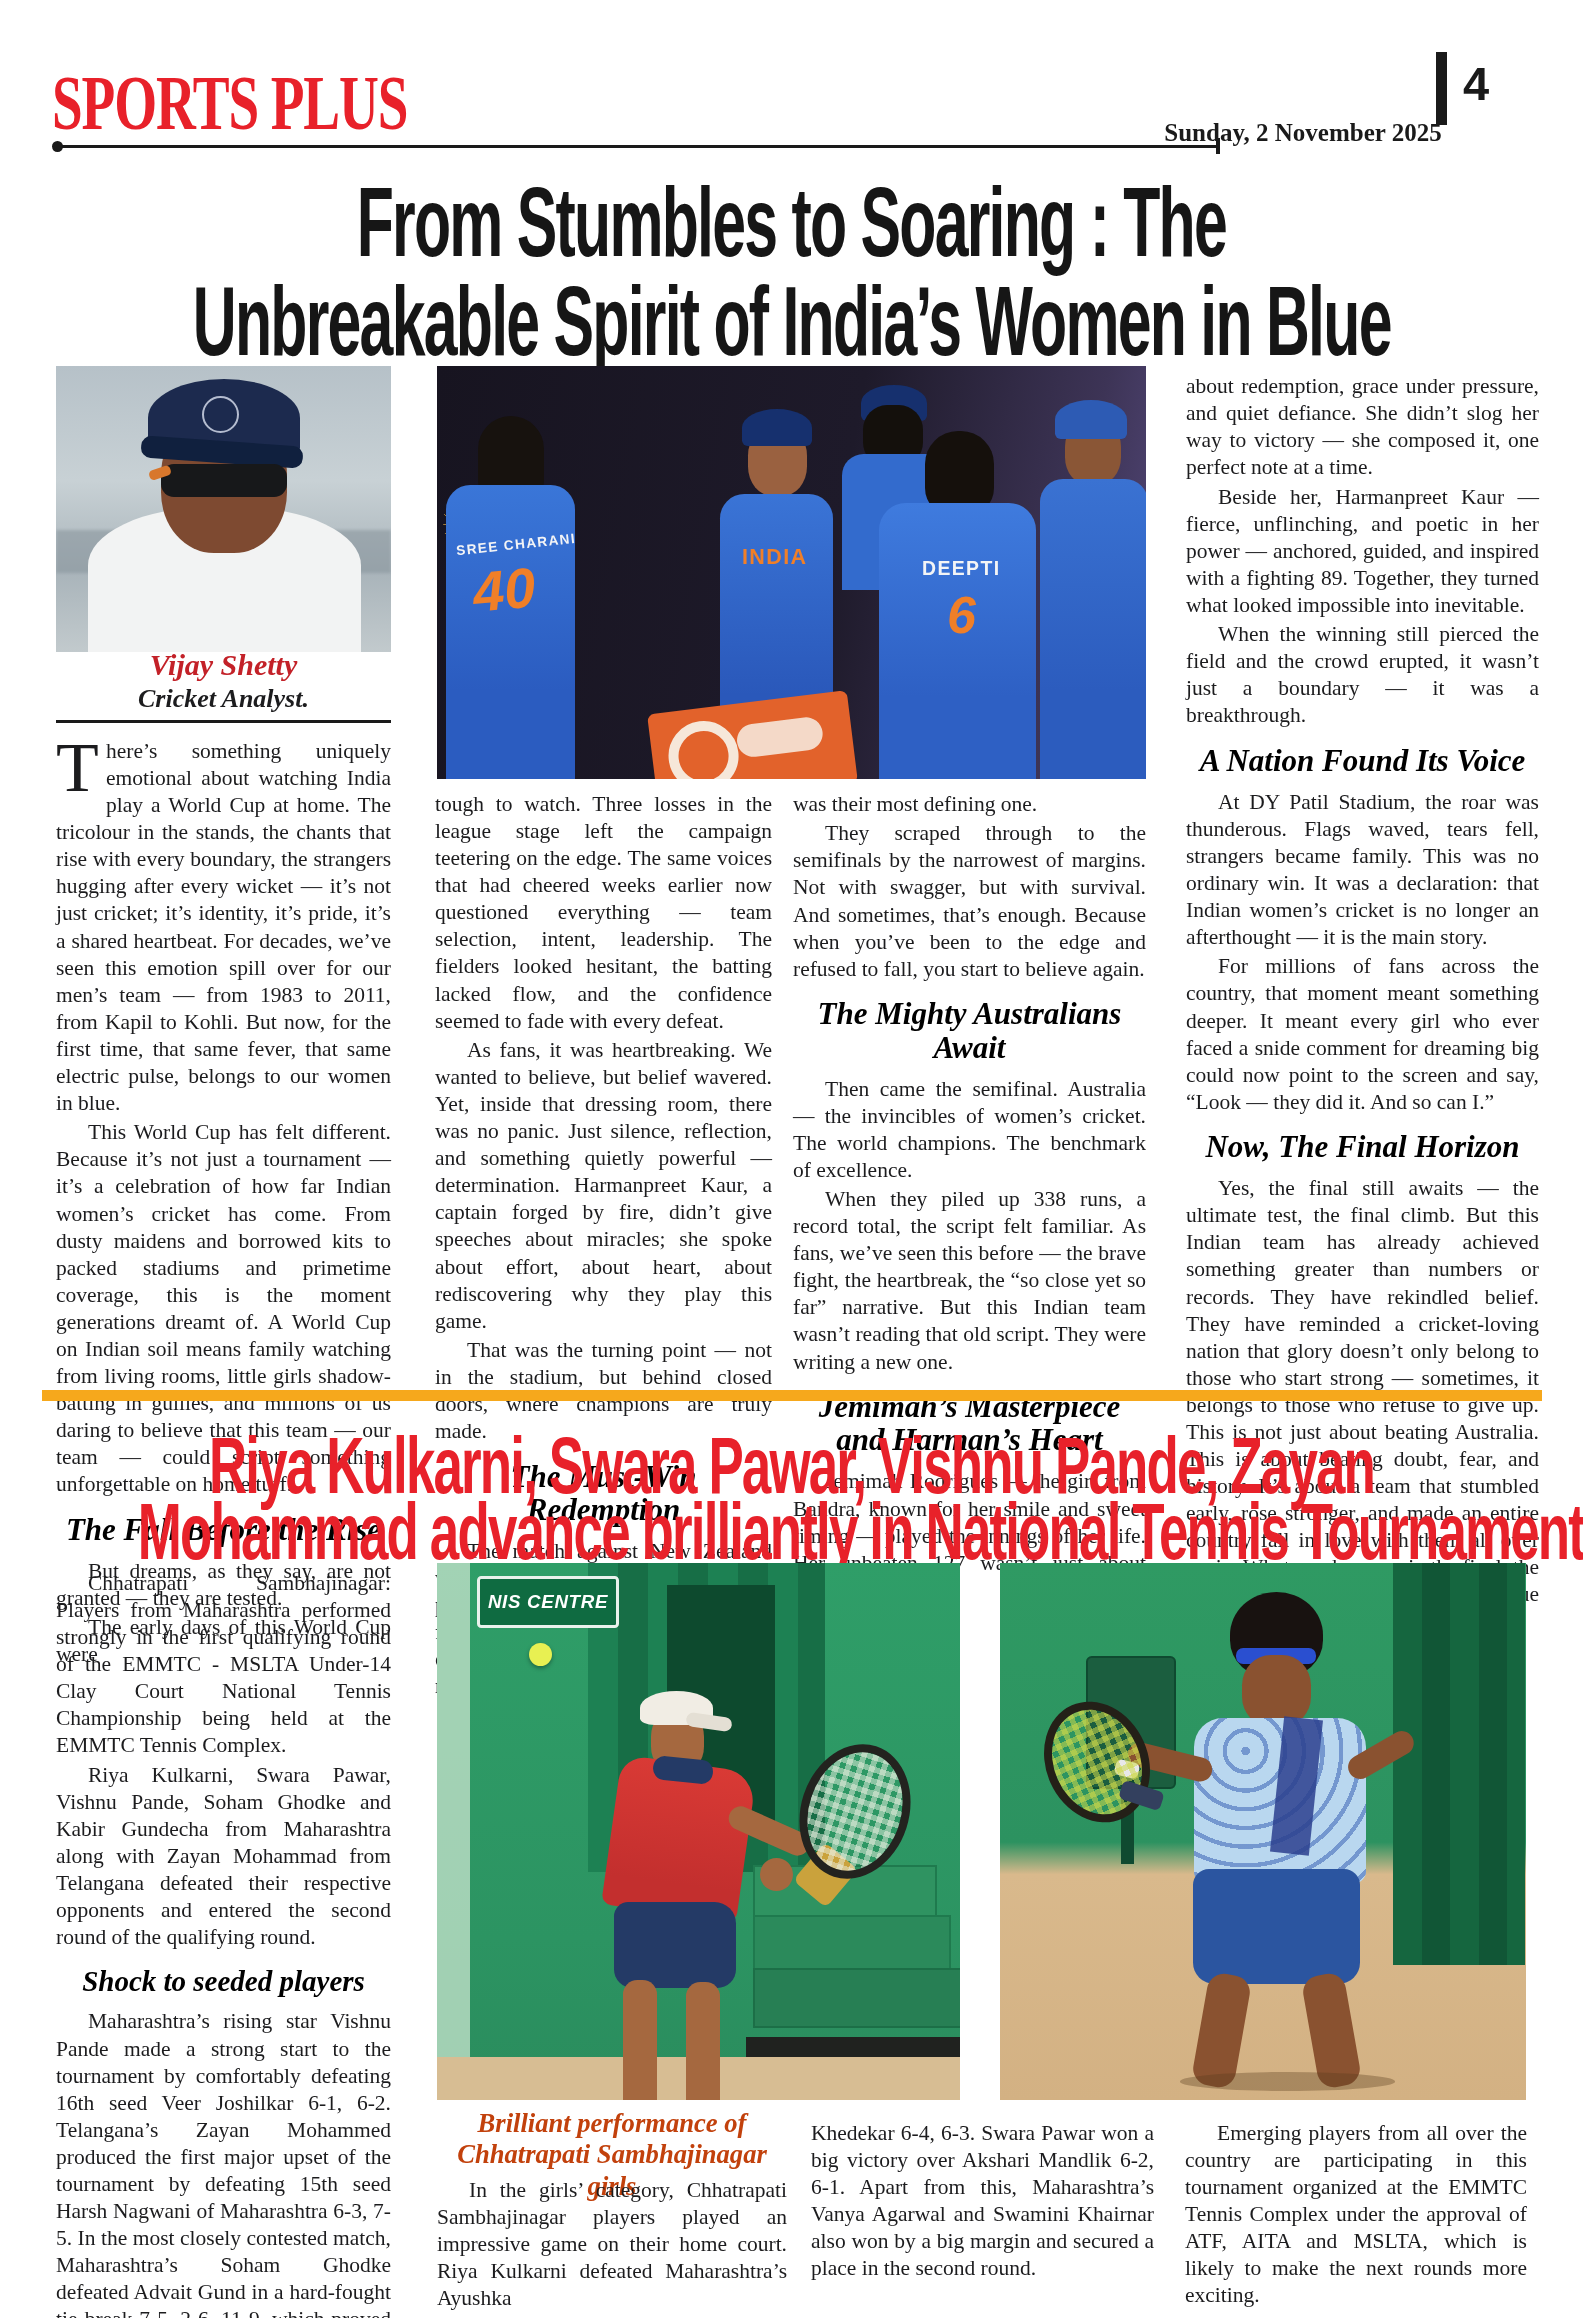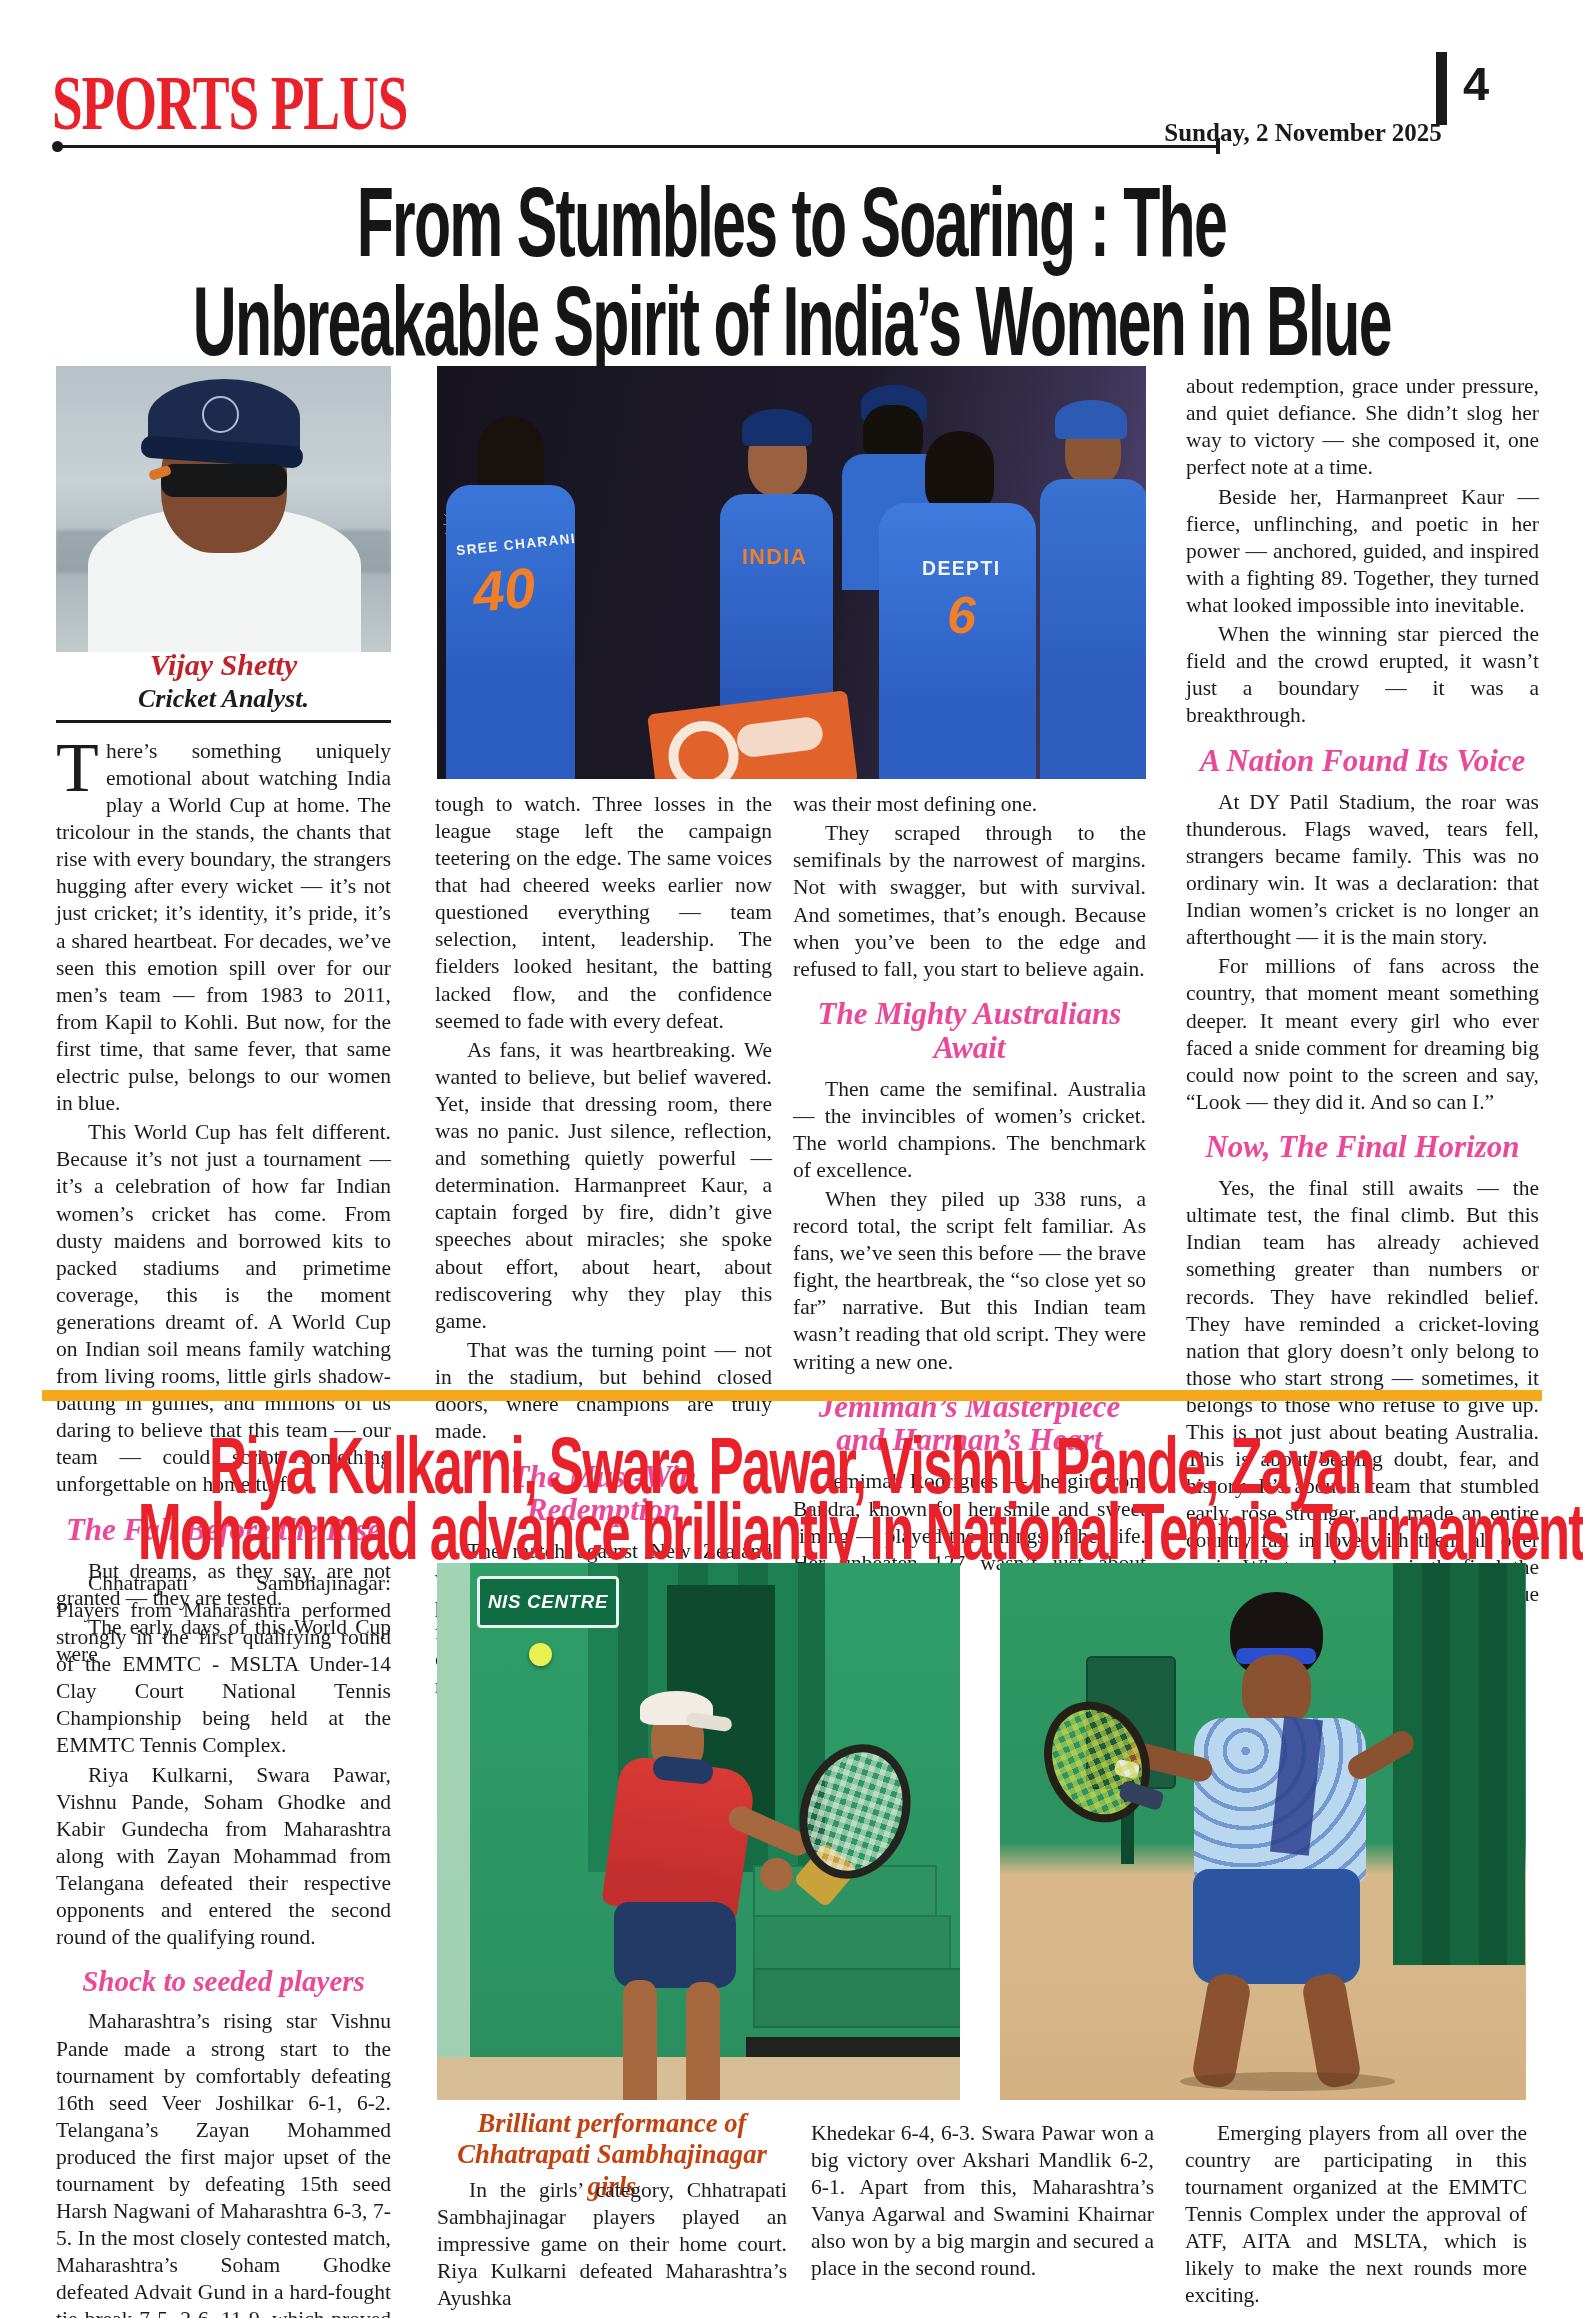--- a/index.html
+++ b/index.html
@@ -5,21 +5,21 @@
   html,body{margin:0;padding:0;background:#777;}
   .page{position:relative;width:1583px;height:2319px;background:#ffffff;overflow:hidden;
         font-family:"Liberation Serif",serif;color:#1b1b1d;}
   .s{position:absolute;}
   .condensed{display:inline-block;font-family:"Liberation Sans",sans-serif;font-weight:bold;
              letter-spacing:-2.2px;white-space:nowrap;transform-origin:50% 0;}
   .headline-wrap{position:absolute;left:0;width:1583px;text-align:center;color:#161616;}
   .body-col{position:absolute;font-size:21.5px;line-height:1.26;text-align:justify;color:#1c1c1e;}
   .body-col p{margin:0 0 2.2px 0;}
   p.ind{text-indent:32px;}
-  .subhead{font-weight:bold;font-style:italic;color:#ec4899;text-align:center;
+  .subhead{font-weight:bold;font-style:italic;color:#000000;text-align:center;
            font-size:31px;line-height:1.08;margin:14.4px 0 11.5px 0;text-indent:0;}
   .dropcap{float:left;font-size:70px;line-height:53px;padding:2.9px 7.2px 0 0;color:#1c1c1e;}
   .photo{position:absolute;overflow:hidden;}
   .jersey-num{font-family:"Liberation Sans",sans-serif;font-weight:bold;font-style:italic;color:#f07f28;}
   .jersey-name{font-family:"Liberation Sans",sans-serif;font-weight:bold;color:#f3f4f6;letter-spacing:1.4px;}
   .cap{background:#16306e;border-radius:50% 50% 5.7px 5.7px;}
   .skin{background:#9a6140;}
 </style>
 </head>
 <body>
@@ -125,21 +125,21 @@
     <div class="subhead">The Mighty Australians Await</div>
     <p class="ind">Then came the semifinal. Australia — the invincibles of women’s cricket. The world champions. The benchmark of excellence.</p>
     <p class="ind">When they piled up 338 runs, a record total, the script felt familiar. As fans, we’ve seen this before — the brave fight, the heartbreak, the “so close yet so far” narrative. But this Indian team wasn’t reading that old script. They were writing a new one.</p>
     <div class="subhead">Jemimah’s Masterpiece and Harman’s Heart</div>
     <p class="ind">Jemimah Rodrigues — the girl from Bandra, known for her smile and sweet timing — played the innings of her life. Her unbeaten 127 wasn’t just about runs; it was</p>
   </div>
 
   <div class="body-col" style="left:1186px;top:373px;width:353px;">
     <p>about redemption, grace under pressure, and quiet defiance. She didn’t slog her way to victory — she composed it, one perfect note at a time.</p>
     <p class="ind">Beside her, Harmanpreet Kaur — fierce, unflinching, and poetic in her power — anchored, guided, and inspired with a fighting 89. Together, they turned what looked impossible into inevitable.</p>
-    <p class="ind">When the winning star pierced the field and the crowd erupted, it wasn’t just a boundary — it was a breakthrough.</p>
+    <p class="ind">When the winning still pierced the field and the crowd erupted, it wasn’t just a boundary — it was a breakthrough.</p>
     <div class="subhead">A Nation Found Its Voice</div>
     <p class="ind">At DY Patil Stadium, the roar was thunderous. Flags waved, tears fell, strangers became family. This was no ordinary win. It was a declaration: that Indian women’s cricket is no longer an afterthought — it is the main story.</p>
     <p class="ind">For millions of fans across the country, that moment meant something deeper. It meant every girl who ever faced a snide comment for dreaming big could now point to the screen and say, “Look — they did it. And so can I.”</p>
     <div class="subhead">Now, The Final Horizon</div>
     <p class="ind">Yes, the final still awaits — the ultimate test, the final climb. But this Indian team has already achieved something greater than numbers or records. They have rekindled belief. They have reminded a cricket-loving nation that glory doesn’t only belong to those who start strong — sometimes, it belongs to those who refuse to give up. This is not just about beating Australia. This is about beating doubt, fear, and history. It’s about a team that stumbled early, rose stronger, and made an entire country fall in love with them all over again. Whatever happens in the final, the message is clear — the women in blue have arrived, and they’re here to stay.</p>
   </div>
 
   <div class="s" style="left:42px;top:1390px;width:1500px;height:10.8px;background:#f6a81c;"></div>
 
   <div class="headline-wrap" style="top:1412px;color:#e8212a;margin-top:8px;">

